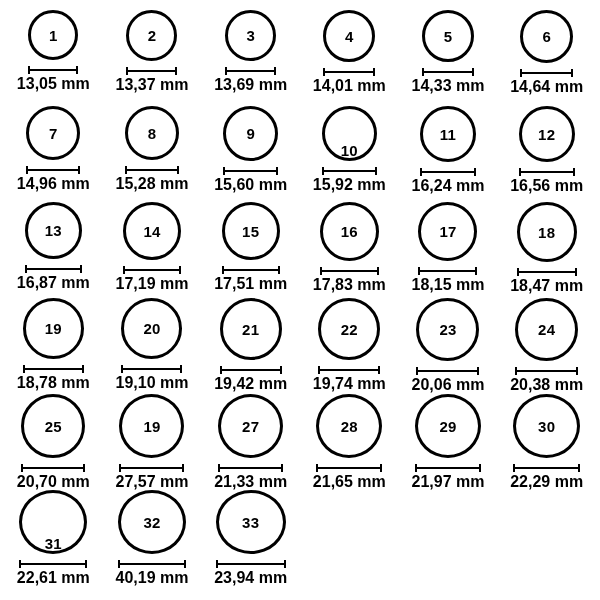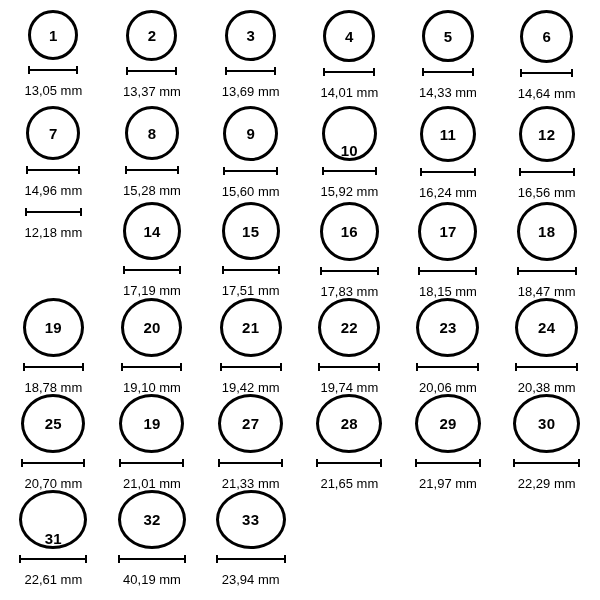--- a/index.html
+++ b/index.html
@@ -71,23 +71,23 @@
   .bar .tick {
     position: absolute;
     top: 0;
     width: 2px;
     height: 8px;
     background: #000000;
   }
   .bar .tick.left { left: 0; }
   .bar .tick.right { right: 0; }
   .mm {
-    margin-top: 10px;
-    font-size: 13px;
-    font-weight: normal;
+    margin-top: 2px;
+    font-size: 16px;
+    font-weight: bold;
     line-height: 1;
     white-space: nowrap;
   }
 </style>
 </head>
 <body>
 
 <div id="chart">
   <div class="grid">
       <div class="cell">
@@ -240,27 +240,30 @@
         <div class="measure">
           <div class="bar" style="width: 56px;">
             <div class="line"></div>
             <div class="tick left"></div>
             <div class="tick right"></div>
           </div>
           <div class="mm">16,56 mm</div>
         </div>
       </div>
       <div class="cell">
+        <div class="ring" style="width: 57px; height: 57px;">
+          <span class="ring-size">13</span>
+        </div>
         <div class="measure">
           <div class="bar" style="width: 57px;">
             <div class="line"></div>
             <div class="tick left"></div>
             <div class="tick right"></div>
           </div>
-          <div class="mm">12,18 mm</div>
+          <div class="mm">16,87 mm</div>
         </div>
       </div>
       <div class="cell">
         <div class="ring" style="width: 58px; height: 58px;">
           <span class="ring-size">14</span>
         </div>
         <div class="measure">
           <div class="bar" style="width: 58px;">
             <div class="line"></div>
             <div class="tick left"></div>
@@ -415,21 +418,21 @@
       <div class="cell">
         <div class="ring" style="width: 65px; height: 65px;">
           <span class="ring-size">19</span>
         </div>
         <div class="measure">
           <div class="bar" style="width: 65px;">
             <div class="line"></div>
             <div class="tick left"></div>
             <div class="tick right"></div>
           </div>
-          <div class="mm">21,01 mm</div>
+          <div class="mm">27,57 mm</div>
         </div>
       </div>
       <div class="cell">
         <div class="ring" style="width: 65px; height: 65px;">
           <span class="ring-size">27</span>
         </div>
         <div class="measure">
           <div class="bar" style="width: 65px;">
             <div class="line"></div>
             <div class="tick left"></div>

